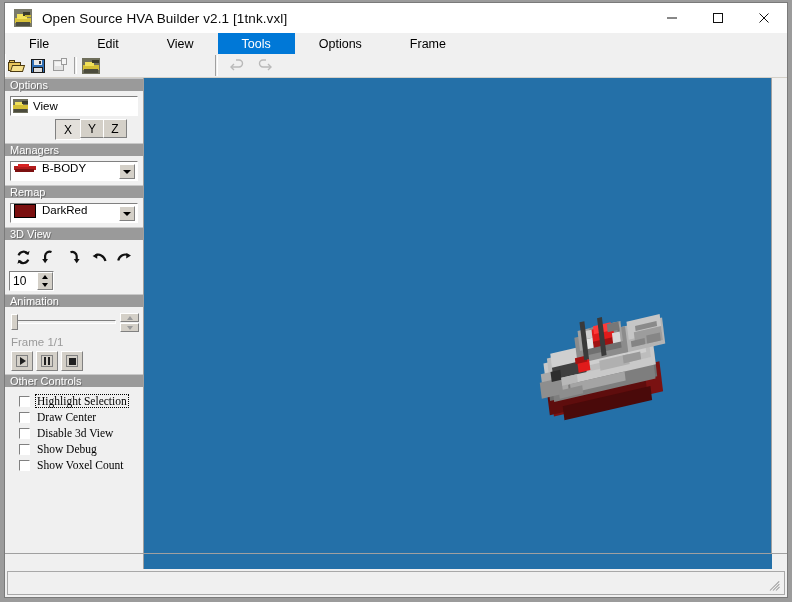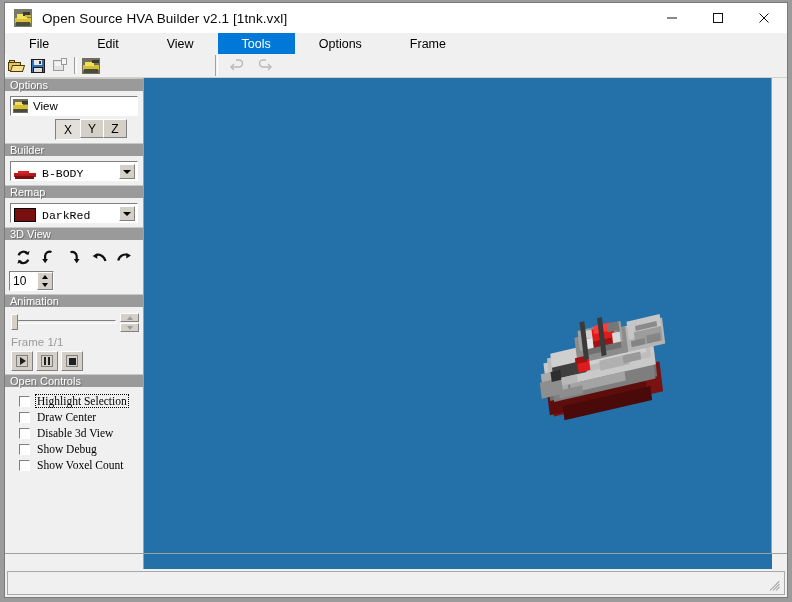--- a/index.html
+++ b/index.html
@@ -145,21 +145,21 @@
     font-size:12px;color:#000;margin-left:-1px;
   }
   .xyz-btn.sel{
     border-top:1px solid #808080;border-left:1px solid #808080;
     border-right:1px solid #ffffff;border-bottom:1px solid #ffffff;
     background:#e3e0db;
   }
 
   
   .combo{
-    height:20px;display:flex;align-items:flex-end;position:relative;margin:1px;font-family:Liberation Mono, monospace;
+    height:20px;display:flex;align-items:flex-start;position:relative;margin:1px;
   }
   .combo .swatch{width:22px;height:11px;margin:0 6px 0 3px;flex:0 0 22px;position:relative;overflow:hidden;}
   .combo .swatch.body i{position:absolute;display:block;}
   .combo .swatch.body .a{left:0;top:4px;width:22px;height:4px;background:#b11b1b;}
   .combo .swatch.body .b{left:4px;top:2px;width:11px;height:3px;background:#d82222;}
   .combo .swatch.body .c{left:1px;top:7px;width:19px;height:3px;background:#7c1010;}
   .combo .swatch.solid{height:14px;border:1px solid #000;box-sizing:border-box;}
   .combo .ctext{font-size:11.5px;color:#000;flex:1 1 auto;}
   .combo .arrow{
     position:absolute;right:2px;top:2px;width:16px;height:15px;
@@ -372,21 +372,21 @@
             </span>
           <span>View</span>
         </div>
         <div class="xyz-row">
           <div class="xyz-btn sel">X</div>
           <div class="xyz-btn raised">Y</div>
           <div class="xyz-btn raised">Z</div>
         </div>
       </div>
 
-      <div class="grp-head">Builder</div>
+      <div class="grp-head">Managers</div>
       <div class="grp-body">
         <div class="combo sunken">
           <span class="swatch body">
               <i class="a"></i>
               <i class="b"></i>
               <i class="c"></i>
             </span>
           <span class="ctext">B-BODY</span>
           <span class="arrow raised"></span>
         </div>
@@ -476,21 +476,21 @@
               </span>
           </div>
           <div class="tbtn2 raised">
             <span class="inner">
                 <span class="stop-b"></span>
               </span>
           </div>
         </div>
       </div>
 
-      <div class="grp-head">Open Controls</div>
+      <div class="grp-head">Other Controls</div>
       <div class="grp-body" style="padding-top:6px;">
         <div class="chk-row">
           <span class="chk"></span>
           <span class="chk-lbl focus">Highlight Selection</span>
         </div>
         <div class="chk-row">
           <span class="chk"></span>
           <span class="chk-lbl">Draw Center</span>
         </div>
         <div class="chk-row">

